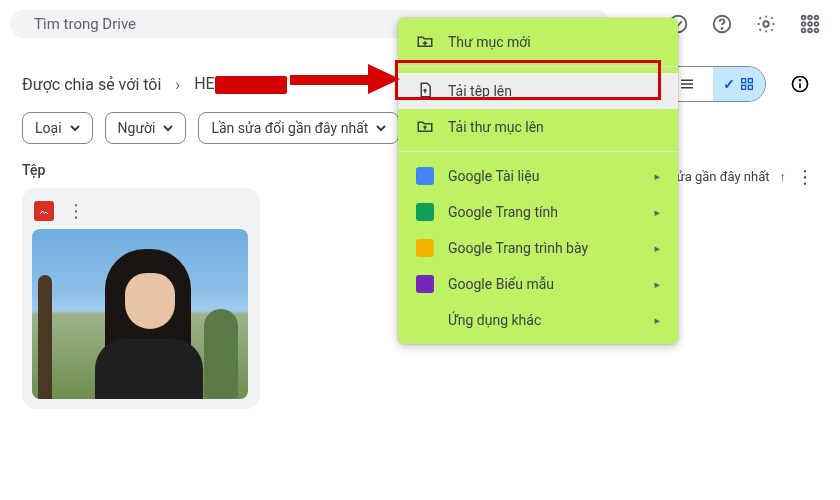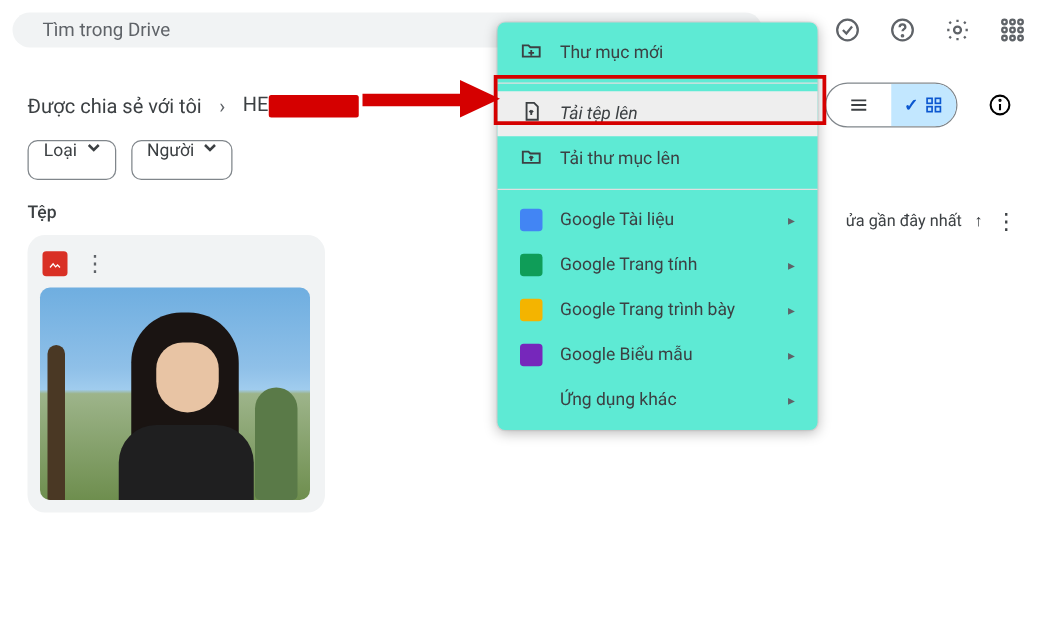--- a/index.html
+++ b/index.html
@@ -18,21 +18,21 @@
   .crumb { font-size: 16px; color: #3c4043; }
   .chev { color: #5f6368; padding: 0 4px; }
   .redblock { display: inline-block; width: 72px; height: 18px; background: #d50000; vertical-align: middle; border-radius: 2px; }
   .view-seg { margin-left: auto; display: flex; border: 1px solid #80868b; border-radius: 20px; overflow: hidden; height: 36px; }
   .view-seg .half { width: 52px; display: flex; align-items: center; justify-content: center; gap: 4px; font-size: 14px; color: #3c4043; }
   .view-seg .on { background: #c2e7ff; color: #001d35; }
   .info-circ { width: 36px; height: 36px; display: flex; align-items: center; justify-content: center; margin-left: 6px; }
 
   
   .chips { display: flex; gap: 12px; padding: 0 22px 10px 22px; }
-  .chip { display: flex; align-items: flex-start; gap: 8px; height: 32px; border: 1px solid #80868b; border-radius: 8px; padding: 0 12px; font-size: 14px; color: #3c4043; cursor: pointer; }
+  .chip { display: flex; align-items: center; gap: 8px; height: 32px; border: 1px solid #80868b; border-radius: 8px; padding: 0 12px; font-size: 14px; color: #3c4043; cursor: pointer; }
   .chip svg { width: 10px; height: 10px; }
 
   .sec-label { padding: 8px 22px 6px 22px; font-size: 14px; color: #3c4043; font-weight: 500; }
 
   
   .sort-right { position: absolute; right: 26px; top: 166px; display: flex; align-items: center; gap: 10px; font-size: 13px; color: #3c4043; }
 
   
   .card { width: 238px; margin: 4px 0 0 22px; background: #f1f3f4; border-radius: 14px; overflow: hidden; padding: 10px 10px 10px 10px; }
   .card-head { display: flex; align-items: center; gap: 10px; padding: 2px 2px 8px 2px; }
@@ -42,23 +42,23 @@
   .thumb { width: 216px; height: 170px; border-radius: 8px; overflow: hidden; background: linear-gradient(to bottom, #6faee0 0%, #8fc0e8 38%, #a0ccee 48%, #9db48a 50%, #6e8e4e 100%); position: relative; }
   
   .thumb::before { content:""; position:absolute; left:6px; bottom:-6px; width:14px; height:130px; background:#4a3824; border-radius:7px; }
   .thumb::after { content:""; position:absolute; right:10px; bottom:0; width:34px; height:90px; background:#5a7a48; border-radius:17px 17px 4px 4px; }
   .person { position:absolute; left:55px; bottom:0; width:120px; height:160px; }
   .person .hair { position:absolute; left:18px; top:10px; width:86px; height:140px; background:#1a1412; border-radius:40px 40px 30px 30px; }
   .person .face { position:absolute; left:38px; top:34px; width:50px; height:56px; background:#e8c4a4; border-radius:22px 22px 26px 26px; }
   .person .body { position:absolute; left:8px; bottom:-10px; width:108px; height:70px; background:#1f1f20; border-radius:30px 30px 0 0; }
 
   
-  .menu { position: absolute; left: 398px; top: 18px; width: 256px; background: #5eead4; border-radius: 6px; box-shadow: 0 2px 10px rgba(0,0,0,.28), 0 0 0 1px rgba(0,0,0,.06); padding: 6px 0; z-index: 50; }
+  .menu { position: absolute; left: 398px; top: 18px; width: 280px; background: #bef264; border-radius: 6px; box-shadow: 0 2px 10px rgba(0,0,0,.28), 0 0 0 1px rgba(0,0,0,.06); padding: 6px 0; z-index: 50; }
   .menu .mi { display: flex; align-items: center; height: 36px; padding: 0 18px; gap: 14px; font-size: 14px; color: #3c4043; cursor: pointer; position: relative; }
-  .menu .mi.hl { background: #eee; font-style: italic; }
+  .menu .mi.hl { background: #eee; }
   .menu .sep { height: 1px; background: #e0e0e0; margin: 6px 0; }
   .menu .mi .arr { margin-left: auto; color: #5f6368; font-size: 11px; }
   .doc-ico { width: 18px; height: 18px; border-radius: 3px; display: flex; align-items: center; justify-content: center; }
   .doc-ico.blue { background:#4285f4; } .doc-ico.green { background:#0f9d58; }
   .doc-ico.yellow { background:#f4b400; } .doc-ico.purple { background:#7627bb; }
 
   
   .redbox { position: absolute; left: 395px; top: 60px; width: 266px; height: 40px; border: 3px solid #d50000; z-index: 60; pointer-events: none; }
   
   .arrow { position: absolute; left: 290px; top: 64px; width: 110px; height: 30px; z-index: 70; pointer-events: none; }
@@ -156,20 +156,26 @@
     <svg viewBox="0 0 10 10">
         <path d="M1 3l4 4 4-4"></path>
       </svg>
   </div>
   <div class="chip">
     <span>Người</span>
     <svg viewBox="0 0 10 10">
         <path d="M1 3l4 4 4-4"></path>
       </svg>
   </div>
+  <div class="chip">
+    <span>Lần sửa đổi gần đây nhất</span>
+    <svg viewBox="0 0 10 10">
+        <path d="M1 3l4 4 4-4"></path>
+      </svg>
+  </div>
 </div>
 
 <div class="sec-label">Tệp</div>
 
 <div class="sort-right">
   <span>ửa gần đây nhất</span>
   <span>↑</span>
   <span style="font-size:18px;">⋮</span>
 </div>
 

